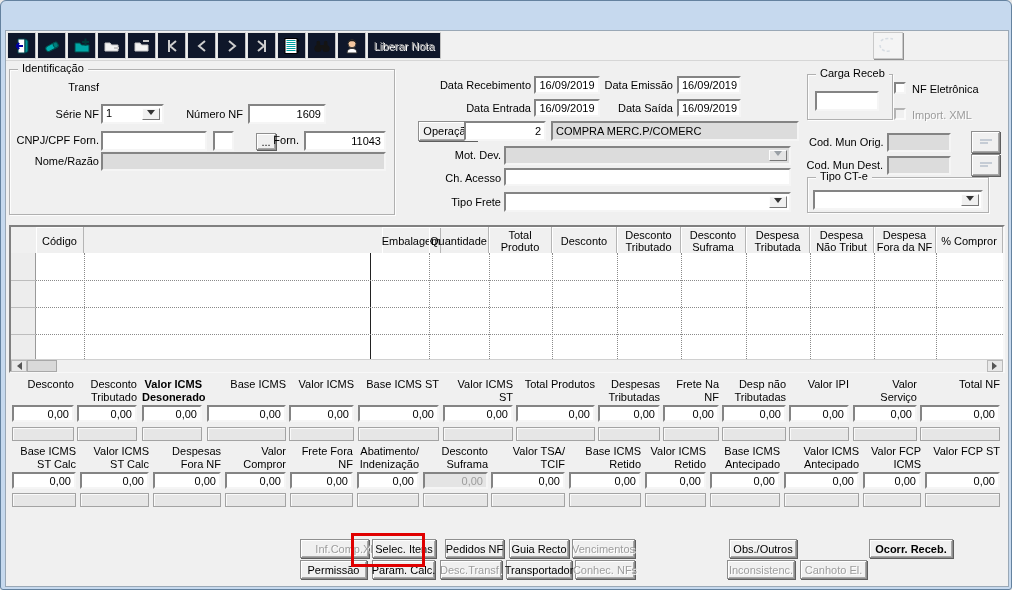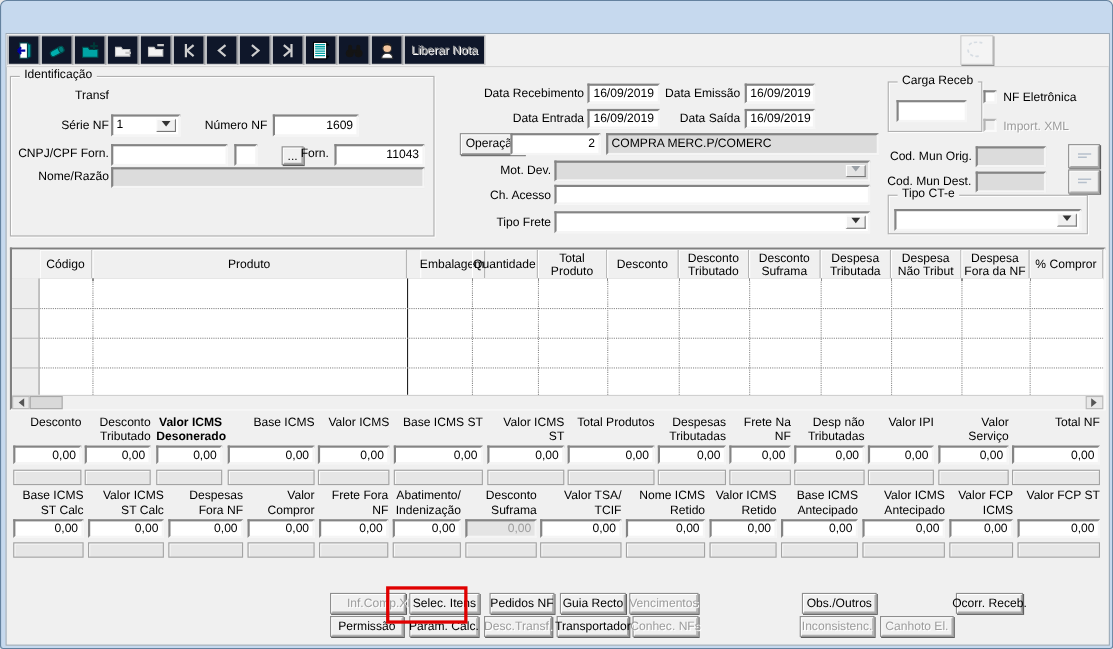--- a/index.html
+++ b/index.html
@@ -275,21 +275,20 @@
     <span></span>
     <span class="varrow">
         <span class="tri-d" style="margin-top:0"></span>
       </span>
   </div>
 
   <div class="abs grid">
     <div class="gcell0"></div>
     <div class="ghead">
         <div class="gcell" style="left: 25px; width: 48px;">Código</div>
-        <div class="gcell" style="left: 73px; width: 286px;">Produto</div>
         <div class="gcell" style="left: 359px; width: 59px; margin-left: 12px;">Embalagem</div>
         <div class="gcell" style="left: 418px; width: 60px;">Quantidade</div>
         <div class="gcell" style="left: 478px; width: 63px;">Total Produto</div>
         <div class="gcell" style="left: 541px; width: 65px;">Desconto</div>
         <div class="gcell" style="left: 606px; width: 64px;">Desconto Tributado</div>
         <div class="gcell" style="left: 670px; width: 65px;">Desconto Suframa</div>
         <div class="gcell" style="left: 735px; width: 64px;">Despesa Tributada</div>
         <div class="gcell" style="left: 799px; width: 64px;">Despesa Não Tribut</div>
         <div class="gcell" style="left: 863px; width: 62px;">Despesa Fora da NF</div>
         <div class="gcell" style="left: 925px; width: 67px;">% Compror</div>
@@ -385,21 +384,21 @@
       <div class="tfill" style="left: 289px; top: 492px; width: 63px;"></div>
       <div class="tlabel" style="left: 356px; top: 444px; width: 62px;">Abatimento/ Indenização</div>
       <div class="tfield" style="left: 356px; top: 471px; width: 62px;">0,00</div>
       <div class="tfill" style="left: 356px; top: 492px; width: 62px;"></div>
       <div class="tlabel" style="left: 422px; top: 444px; width: 65px;">Desconto Suframa</div>
       <div class="tfield dis" style="left: 422px; top: 471px; width: 65px;">0,00</div>
       <div class="tfill" style="left: 422px; top: 492px; width: 65px;"></div>
       <div class="tlabel" style="left: 490px; top: 444px; width: 74px;">Valor TSA/ TCIF</div>
       <div class="tfield" style="left: 490px; top: 471px; width: 74px;">0,00</div>
       <div class="tfill" style="left: 490px; top: 492px; width: 74px;"></div>
-      <div class="tlabel" style="left: 568px; top: 444px; width: 72px;">Nome ICMS Retido</div>
+      <div class="tlabel" style="left: 568px; top: 444px; width: 72px;">Base ICMS Retido</div>
       <div class="tfield" style="left: 568px; top: 471px; width: 72px;">0,00</div>
       <div class="tfill" style="left: 568px; top: 492px; width: 72px;"></div>
       <div class="tlabel" style="left: 644px; top: 444px; width: 61px;">Valor ICMS Retido</div>
       <div class="tfield" style="left: 644px; top: 471px; width: 61px;">0,00</div>
       <div class="tfill" style="left: 644px; top: 492px; width: 61px;"></div>
       <div class="tlabel" style="left: 709px; top: 444px; width: 70px;">Base ICMS Antecipado</div>
       <div class="tfield" style="left: 709px; top: 471px; width: 70px;">0,00</div>
       <div class="tfill" style="left: 709px; top: 492px; width: 70px;"></div>
       <div class="tlabel" style="left: 783px; top: 444px; width: 75px;">Valor ICMS Antecipado</div>
       <div class="tfield" style="left: 783px; top: 471px; width: 75px;">0,00</div>
@@ -417,20 +416,20 @@
       <div class="btn3d fbtn" style="left: 355px; top: 538px; width: 64px;">Selec. Itens</div>
       <div class="btn3d fbtn" style="left: 428px; top: 538px; width: 59px;">Pedidos NF</div>
       <div class="btn3d fbtn" style="left: 492px; top: 538px; width: 60px;">Guia Recto</div>
       <div class="btn3d fbtn dis" style="left: 555px; top: 538px; width: 63px;">Vencimentos</div>
       <div class="btn3d fbtn" style="left: 283px; top: 559px; width: 67px;">Permissão</div>
       <div class="btn3d fbtn" style="left: 355px; top: 559px; width: 63px;">Param. Calc.</div>
       <div class="btn3d fbtn dis" style="left: 423px; top: 559px; width: 62px;">Desc.Transf.</div>
       <div class="btn3d fbtn" style="left: 489px; top: 559px; width: 66px;">Transportador</div>
       <div class="btn3d fbtn dis" style="left: 558px; top: 559px; width: 60px;">Conhec. NFs</div>
       <div class="btn3d fbtn" style="left: 712px; top: 538px; width: 68px;">Obs./Outros</div>
-      <div class="btn3d fbtn" style="left: 852px; top: 538px; width: 61px;">Ocorr. Receb.</div>
+      <div class="btn3d fbtn" style="left: 852px; top: 538px; width: 84px; font-weight: bold;">Ocorr. Receb.</div>
       <div class="btn3d fbtn dis" style="left: 710px; top: 559px; width: 68px;">Inconsistenc.</div>
       <div class="btn3d fbtn dis" style="left: 783px; top: 559px; width: 67px;">Canhoto El.</div>
     </div>
 
   <div class="abs redbox"></div>
 
 </div>
 
 </body></html>

